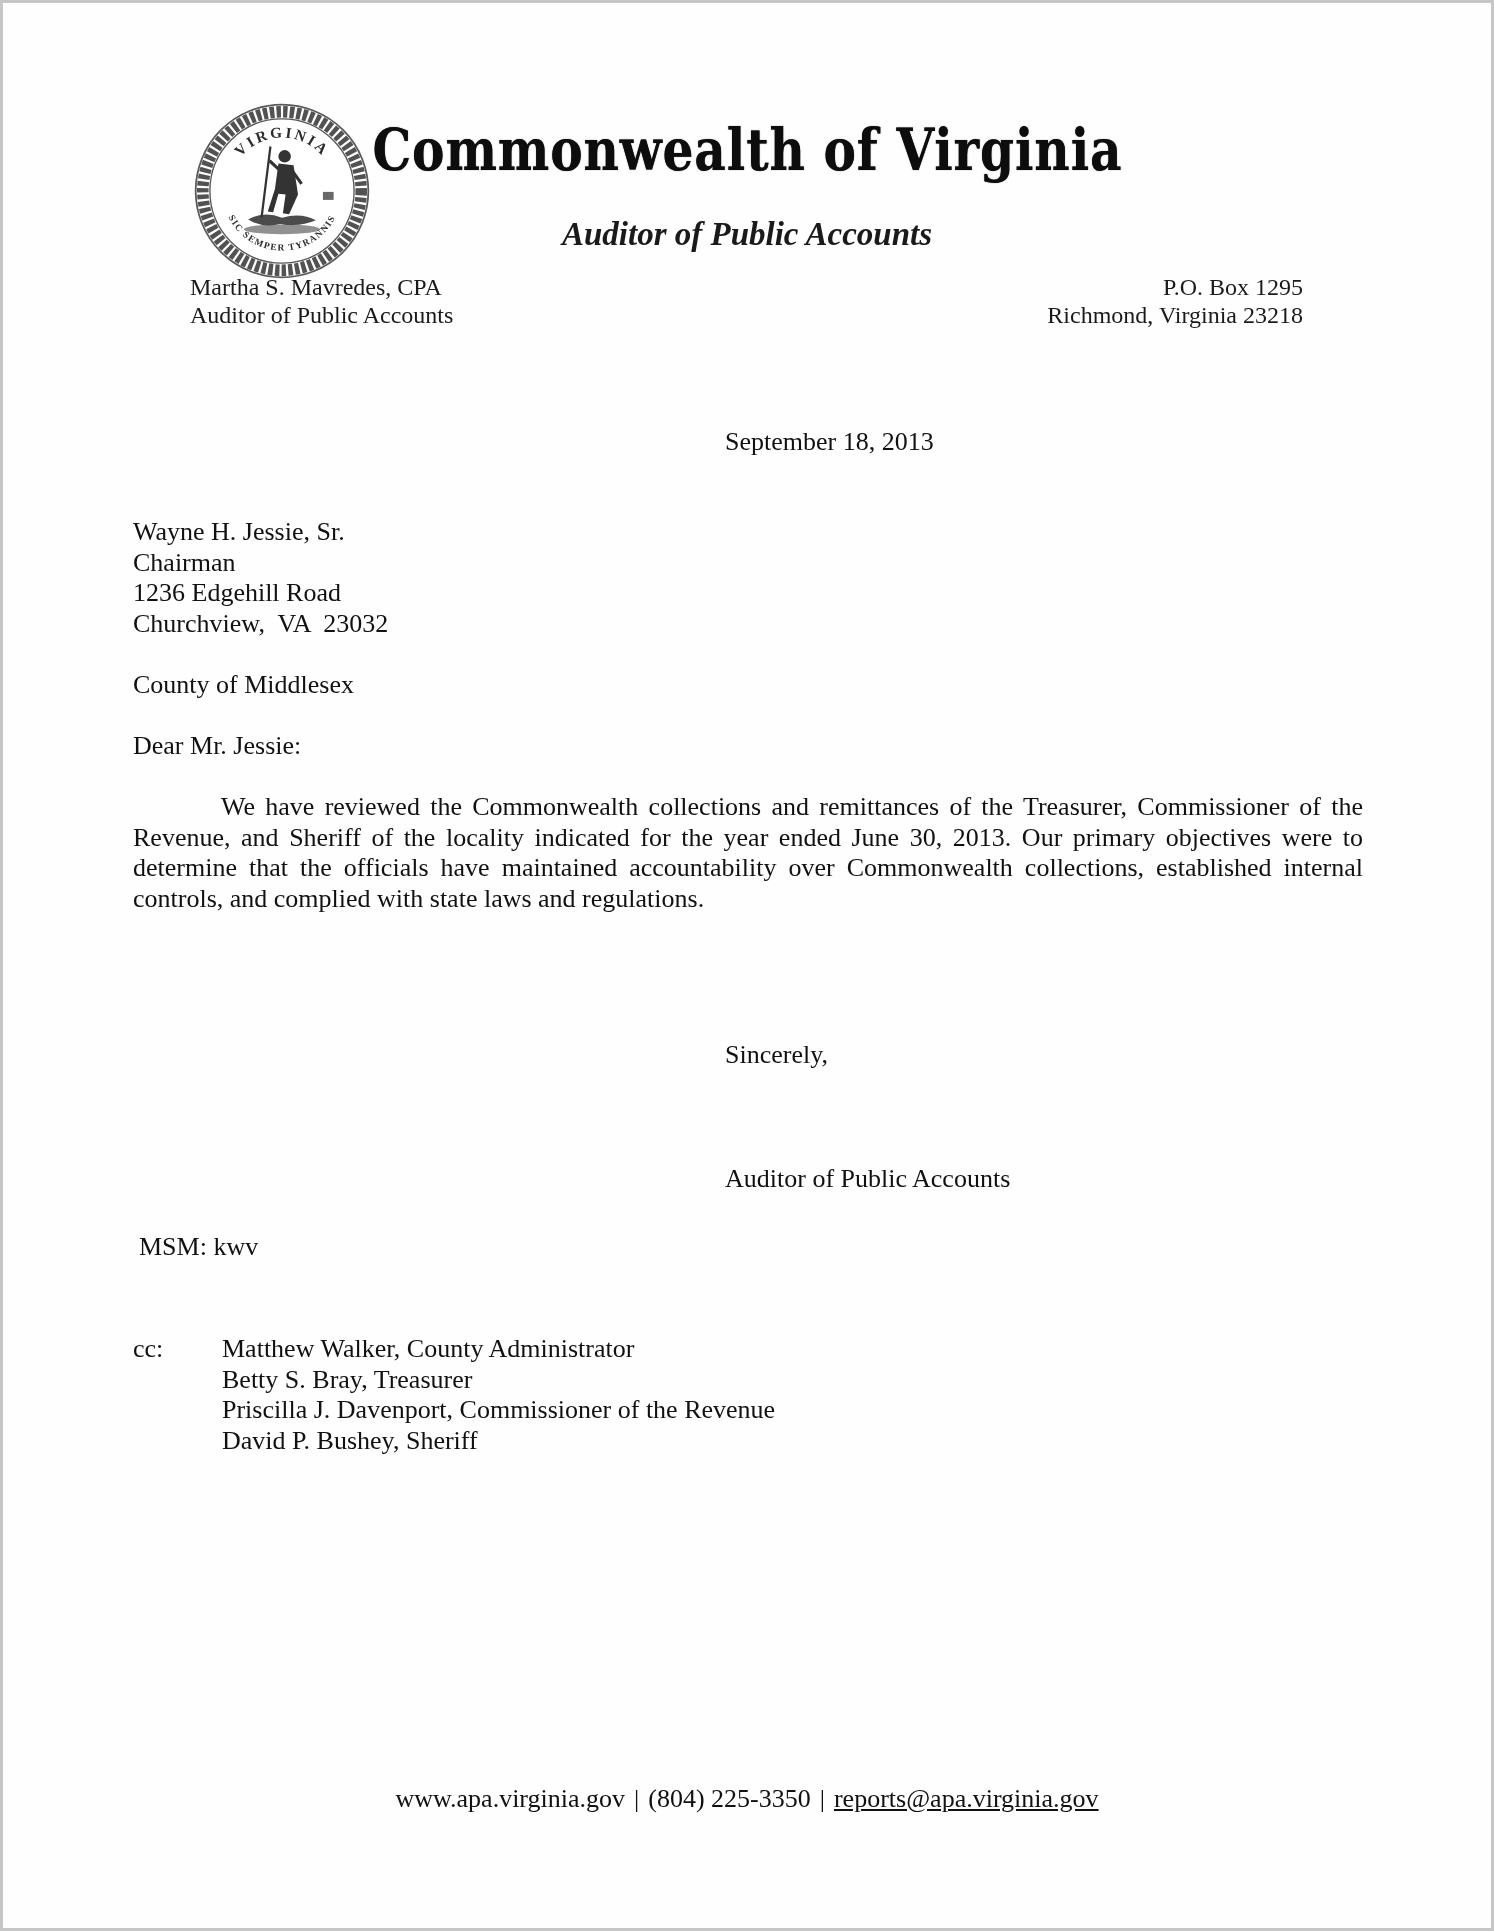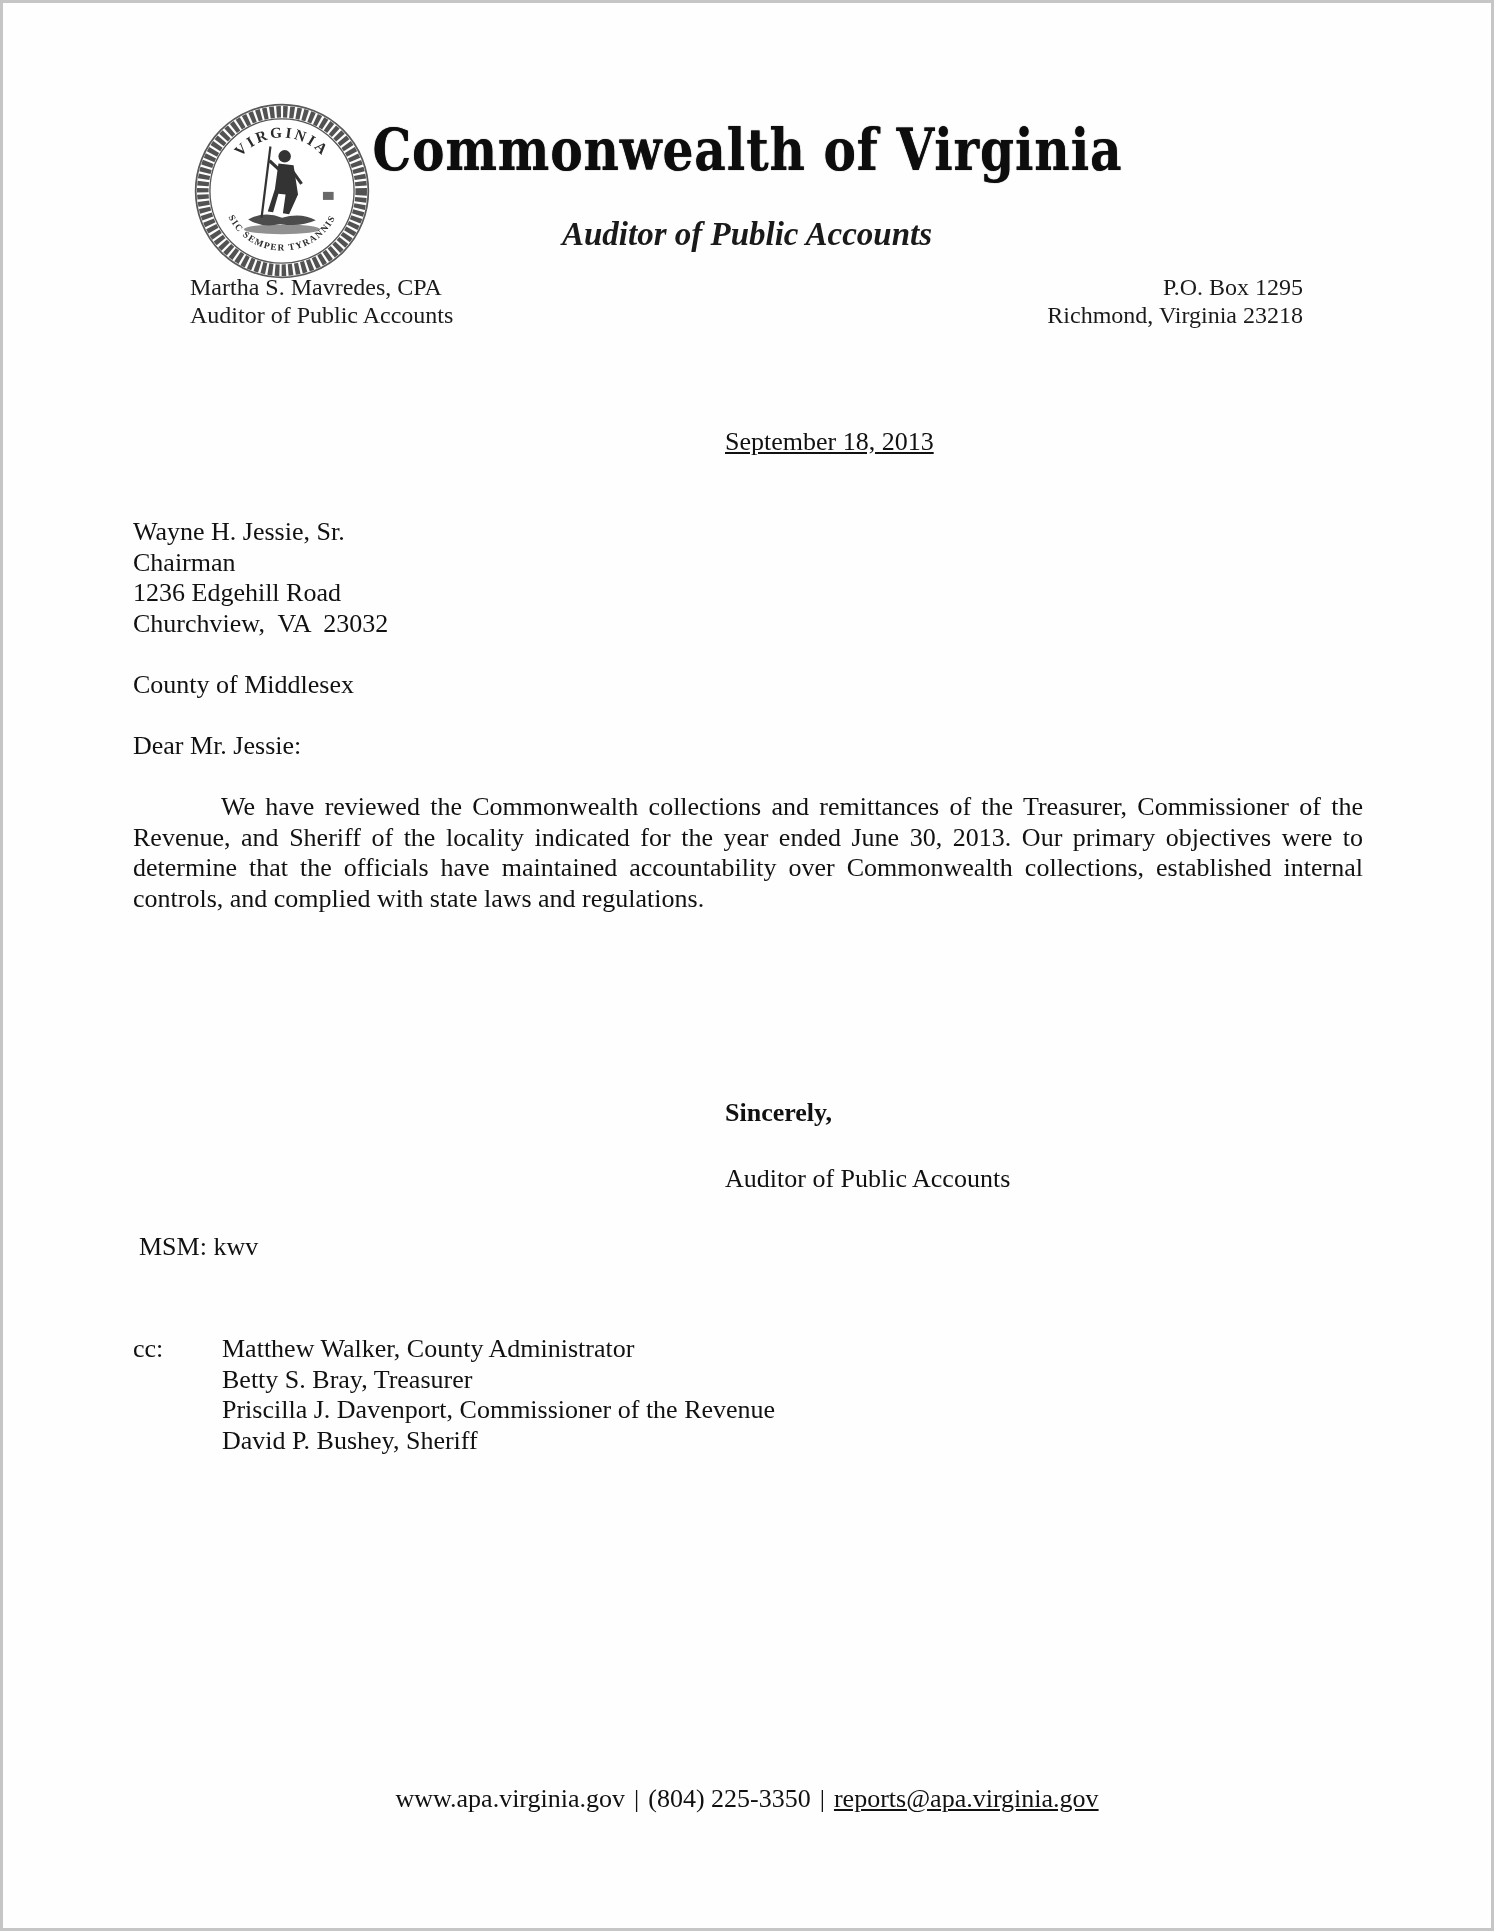--- a/index.html
+++ b/index.html
@@ -56,32 +56,32 @@
     position: absolute;
     right: 191px; top: 273px;
     text-align: right;
     font-size: 24px; line-height: 28px;
     color: #1a1a1a;
   }
 
   
   .txt { position: absolute; font-size: 26px; line-height: 30.6px; color: #111; }
   .pre { white-space: pre; }
-  .date-line     { left: 725px; top: 427px; text-decoration: underline; }
+  .date-line     { left: 725px; top: 427px; }
   .recipient     { left: 133px; top: 517px; }
   .locality-line { left: 133px; top: 670px; }
   .salutation    { left: 133px; top: 731px; }
   .para {
     left: 133px; width: 1230px;
     text-align: justify;
     text-indent: 88px;
   }
   .para-1 { top: 792px; }
   .para-2 { top: 946px; }
-  .closing      { left: 725px; top: 1098px; font-weight: bold; }
+  .closing      { left: 725px; top: 1040px; }
   .signer-title { left: 725px; top: 1164px; }
   .initials     { left: 139px; top: 1232px; }
 
   .cc-block { left: 133px; top: 1298px; display: flex; margin-top: 36px; }
   .cc-label { width: 89px; }
   .cc-items div { line-height: 30.6px; }
 
   
   .page-footer {
     position: absolute;

